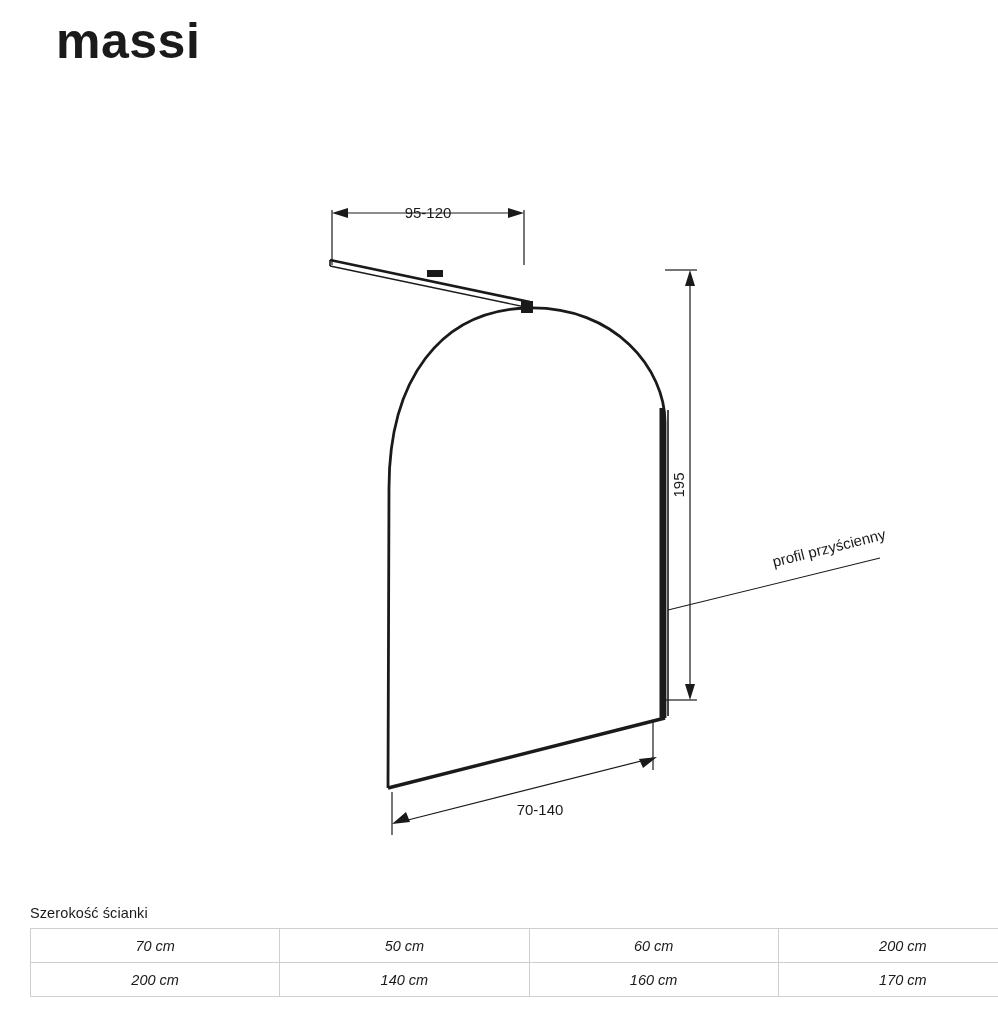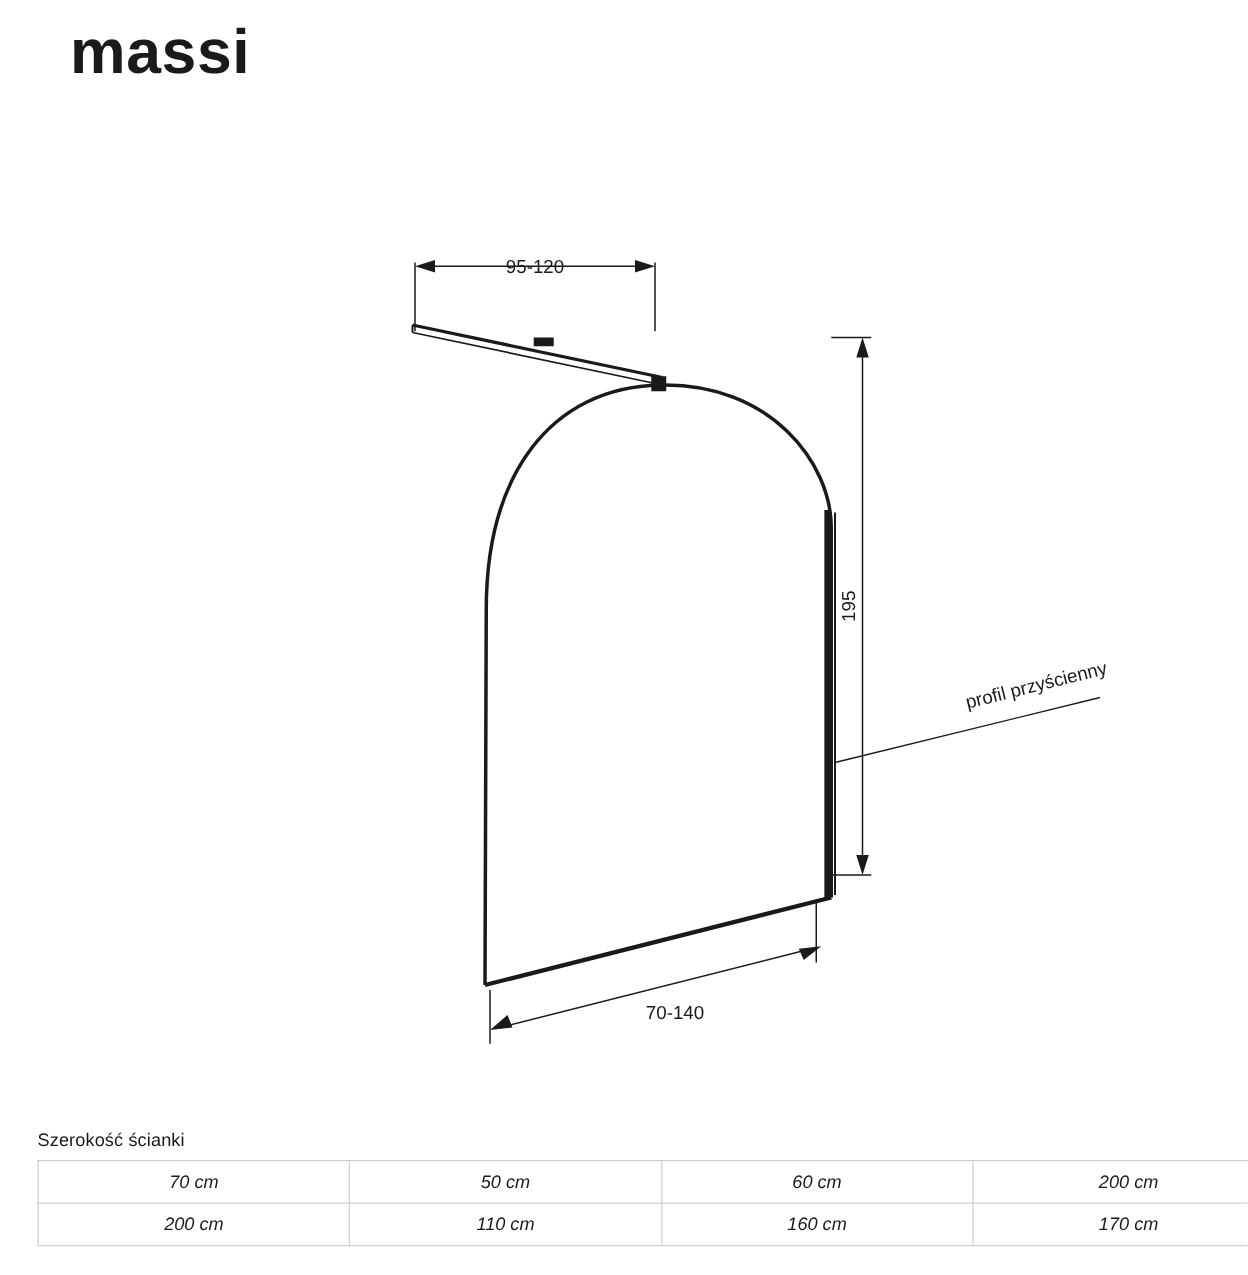--- a/index.html
+++ b/index.html
@@ -130,19 +130,19 @@
   <table class="sizes">
     <tbody>
       <tr>
         <td>70 cm</td>
         <td>50 cm</td>
         <td>60 cm</td>
         <td>200 cm</td>
       </tr>
       <tr>
         <td>200 cm</td>
-        <td>110 cm</td>
+        <td>140 cm</td>
         <td>160 cm</td>
         <td>170 cm</td>
       </tr>
     </tbody>
   </table>
 </div>
 
 </body></html>

